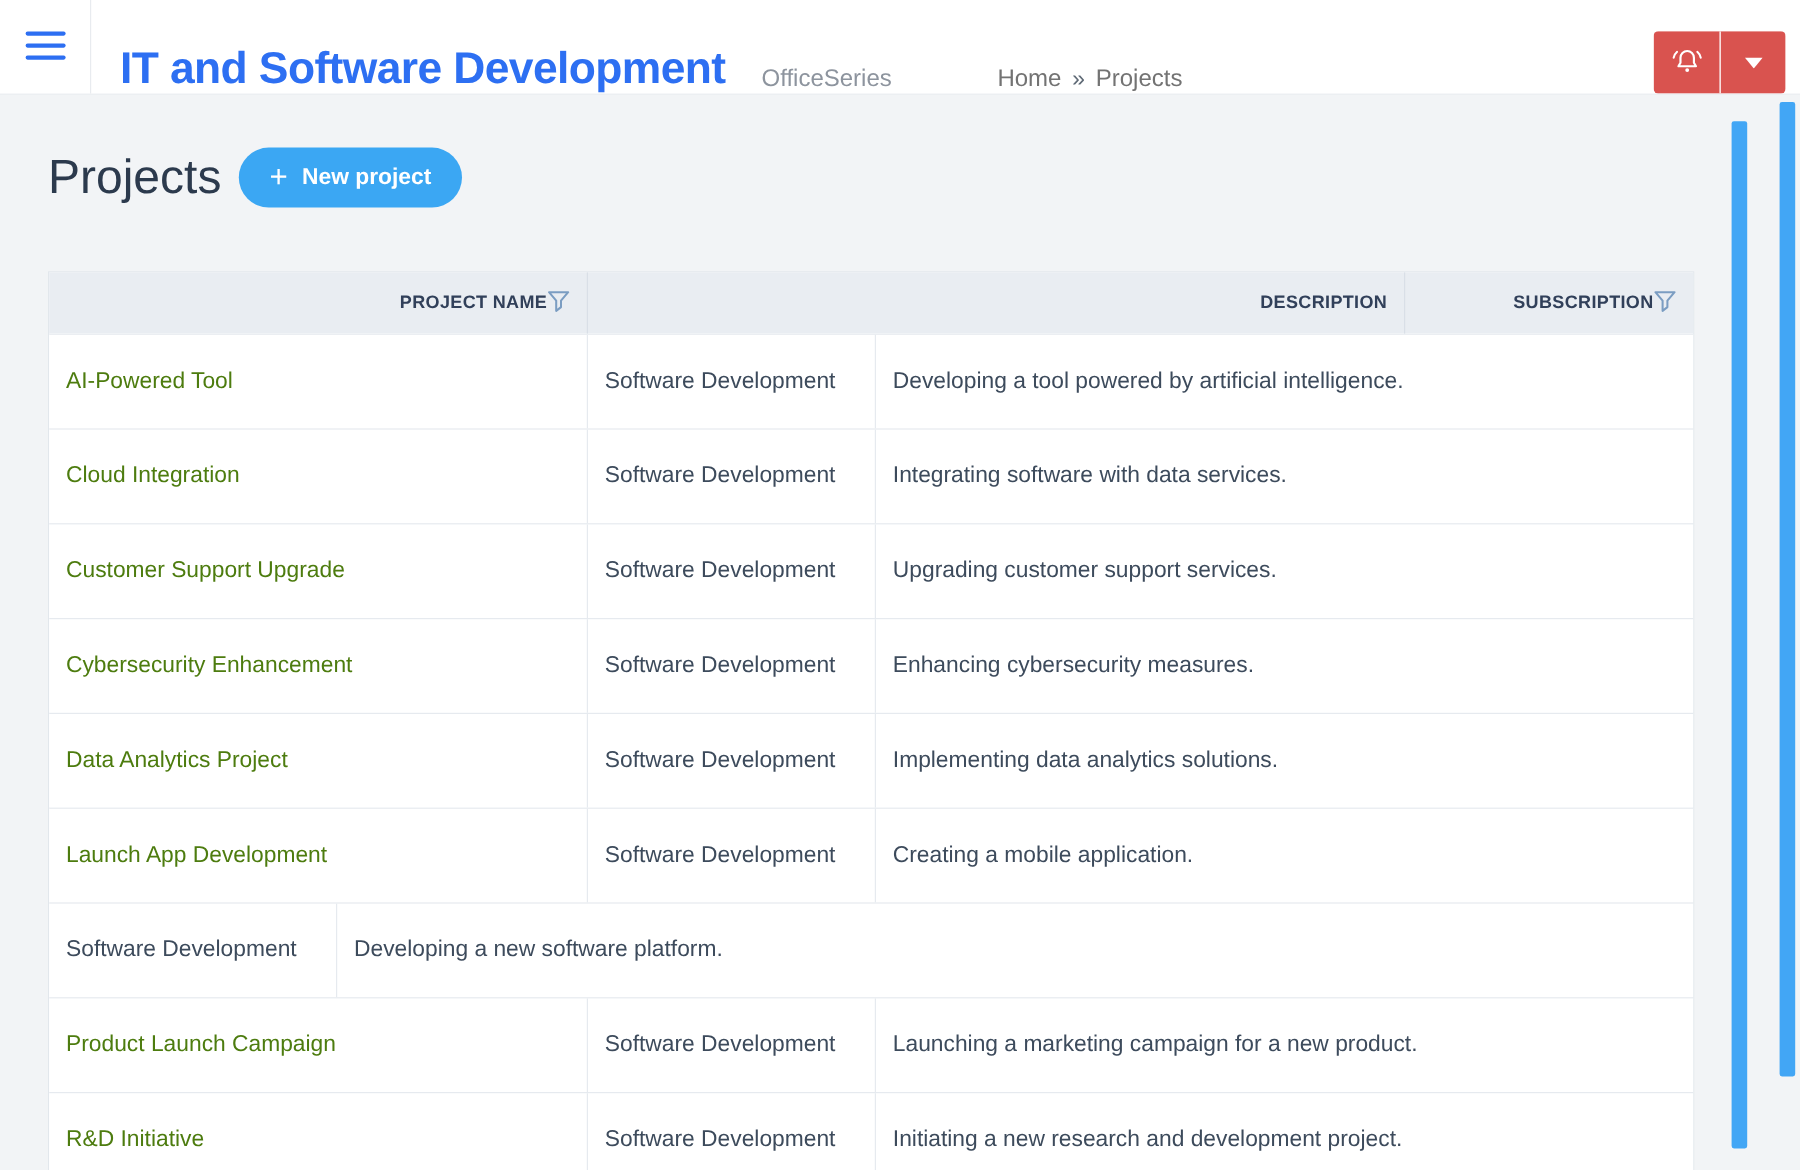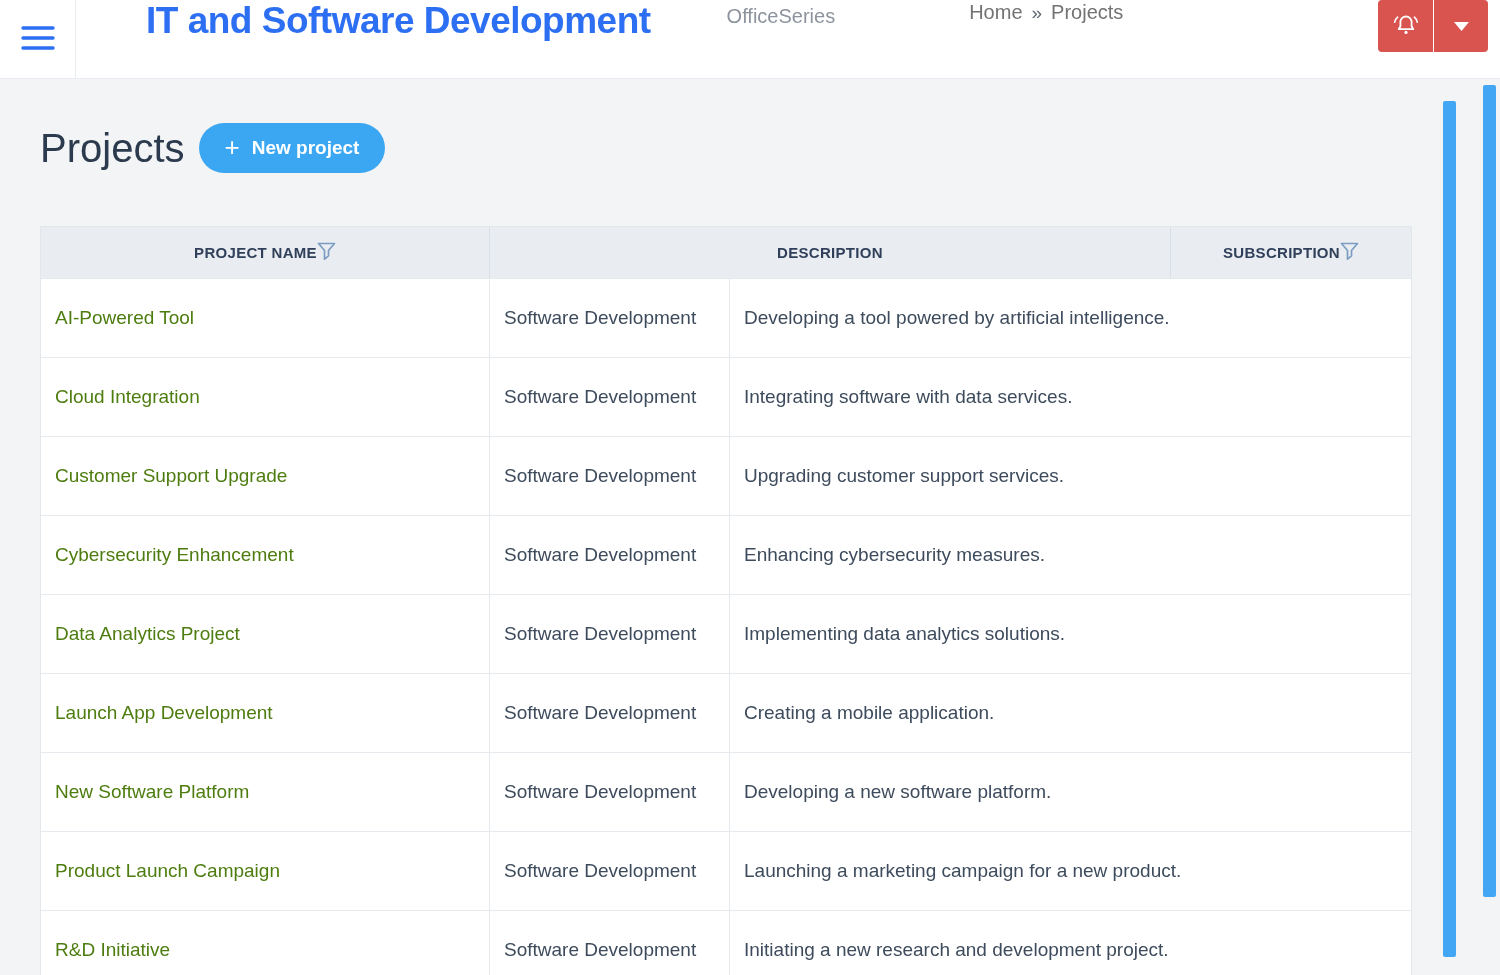--- a/index.html
+++ b/index.html
@@ -5,22 +5,22 @@
   * { margin:0; padding:0; box-sizing:border-box; }
   html,body { width:1500px; height:975px; overflow:hidden; }
   body {
     font-family:"Liberation Sans","DejaVu Sans",sans-serif;
     background:#f2f4f6;
     position:relative;
   }
 
   
   .header {
-    height:79px; background:#ffffff; display:flex; align-items:flex-start;
-    border-bottom:1px solid #e8ebef; position:relative; z-index:2;gap:46px;
+    height:79px; background:#ffffff; display:flex; align-items:flex-end;
+    border-bottom:1px solid #e8ebef; position:relative; z-index:2;
   }
   .menu-btn {
     width:76px; height:100%; display:flex; align-items:center; justify-content:center;
     border-right:1px solid #e8ebef; background:transparent; border-top:none; border-bottom:none; border-left:none;
     cursor:pointer;
   }
   .app-title {
     margin-left:24px; font-size:37px; font-weight:800; color:#2d6ff2; letter-spacing:-0.5px;
     white-space:nowrap;
   }
@@ -42,21 +42,21 @@
     height:50px; padding:0 26px; border:none; border-radius:25px; background:#3ba7f3;
     color:#ffffff; font-size:19px; font-weight:700; display:flex; align-items:center; gap:12px;
     cursor:pointer; font-family:inherit;
   }
   .plus-glyph { font-size:26px; font-weight:400; line-height:1; padding-bottom:3px; }
 
   
   .ptable { margin:53px 0 0 40px; width:1372px; background:#ffffff; border:1px solid #e2e7ec; }
   .thead { display:flex; background:#e9edf2; height:51px; }
   .hcell {
-    display:flex; align-items:center; justify-content:center;
+    display:flex; align-items:center; justify-content:flex-end;
     padding:0 14px; font-size:15px; font-weight:700; color:#31405a; letter-spacing:0.3px;
     border-right:1px solid #d9dfe7;
   }
   .hcell:last-child { border-right:none; }
   .trow { display:flex; height:79px; border-top:1px solid #e6eaef; background:#ffffff; }
   .cell {
     display:flex; align-items:center; padding:0 14px; font-size:19px; color:#3d4b5c;
     border-right:1px solid #e6eaef; overflow:hidden; white-space:nowrap;
   }
   .cell:last-child { border-right:none; }
@@ -191,23 +191,20 @@
 
   <div class="trow">
     <div class="cell c1">
       <a class="plink">Launch App Development</a>
     </div>
     <div class="cell c2">Software Development</div>
     <div class="cell c3">Creating a mobile application.</div>
   </div>
 
   <div class="trow">
-    <div class="cell c1">
-      <a class="plink">New Software Platform</a>
-    </div>
     <div class="cell c2">Software Development</div>
     <div class="cell c3">Developing a new software platform.</div>
   </div>
 
   <div class="trow">
     <div class="cell c1">
       <a class="plink">Product Launch Campaign</a>
     </div>
     <div class="cell c2">Software Development</div>
     <div class="cell c3">Launching a marketing campaign for a new product.</div>

